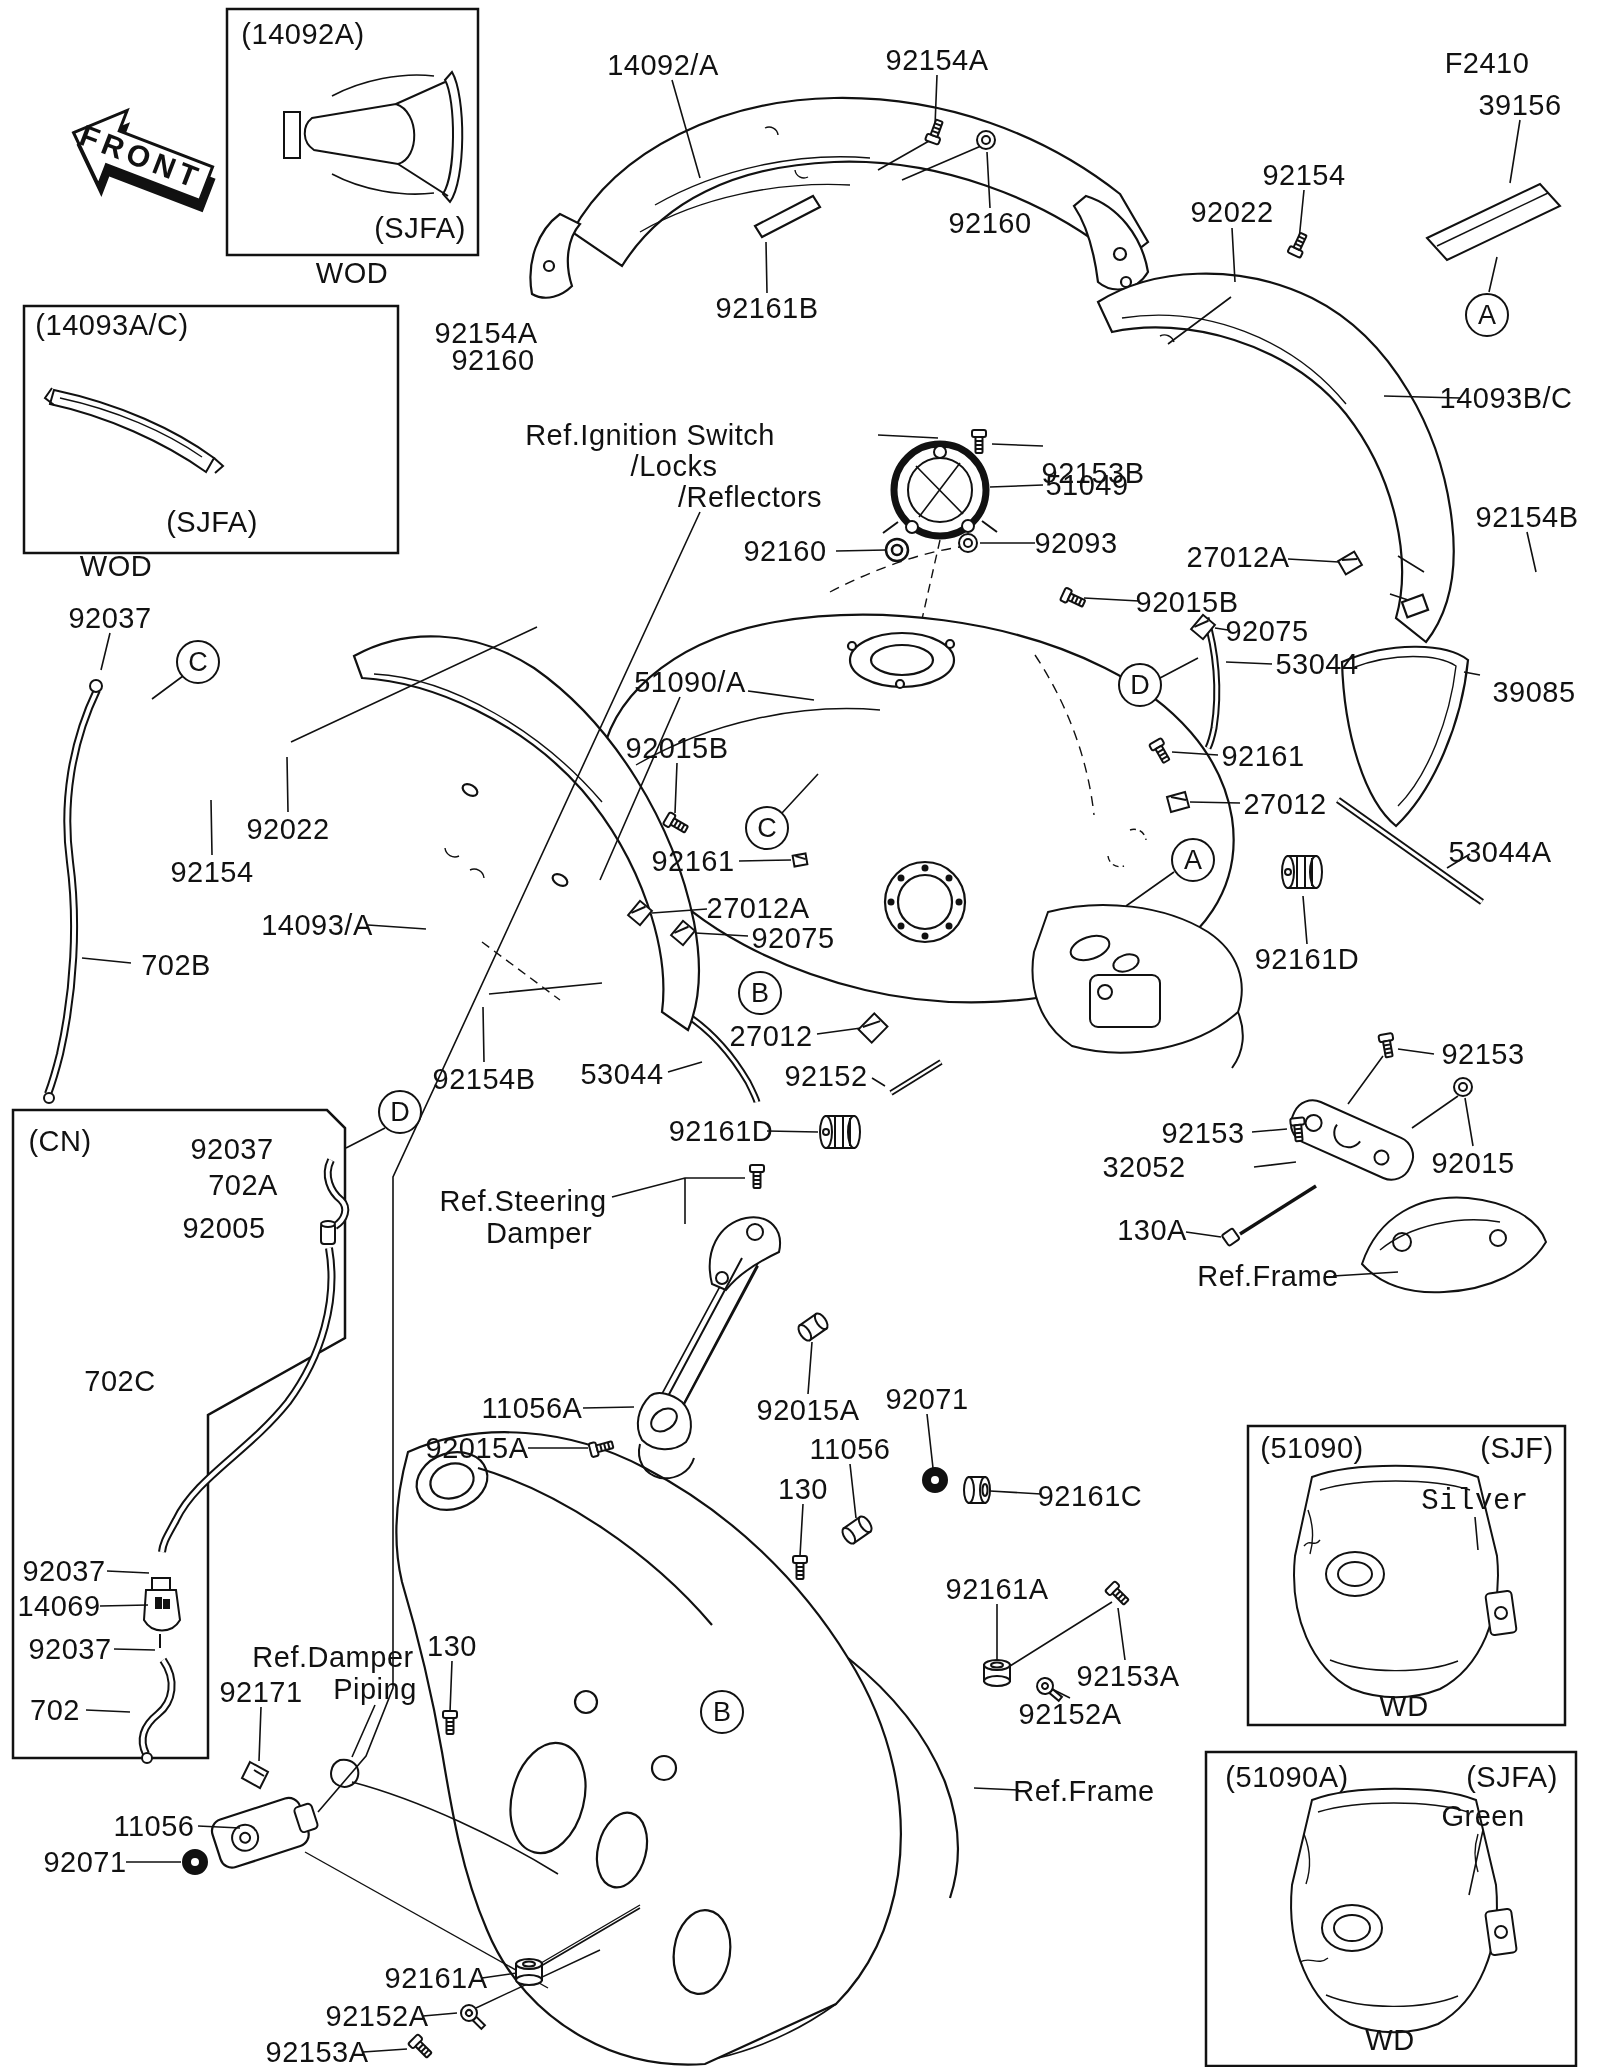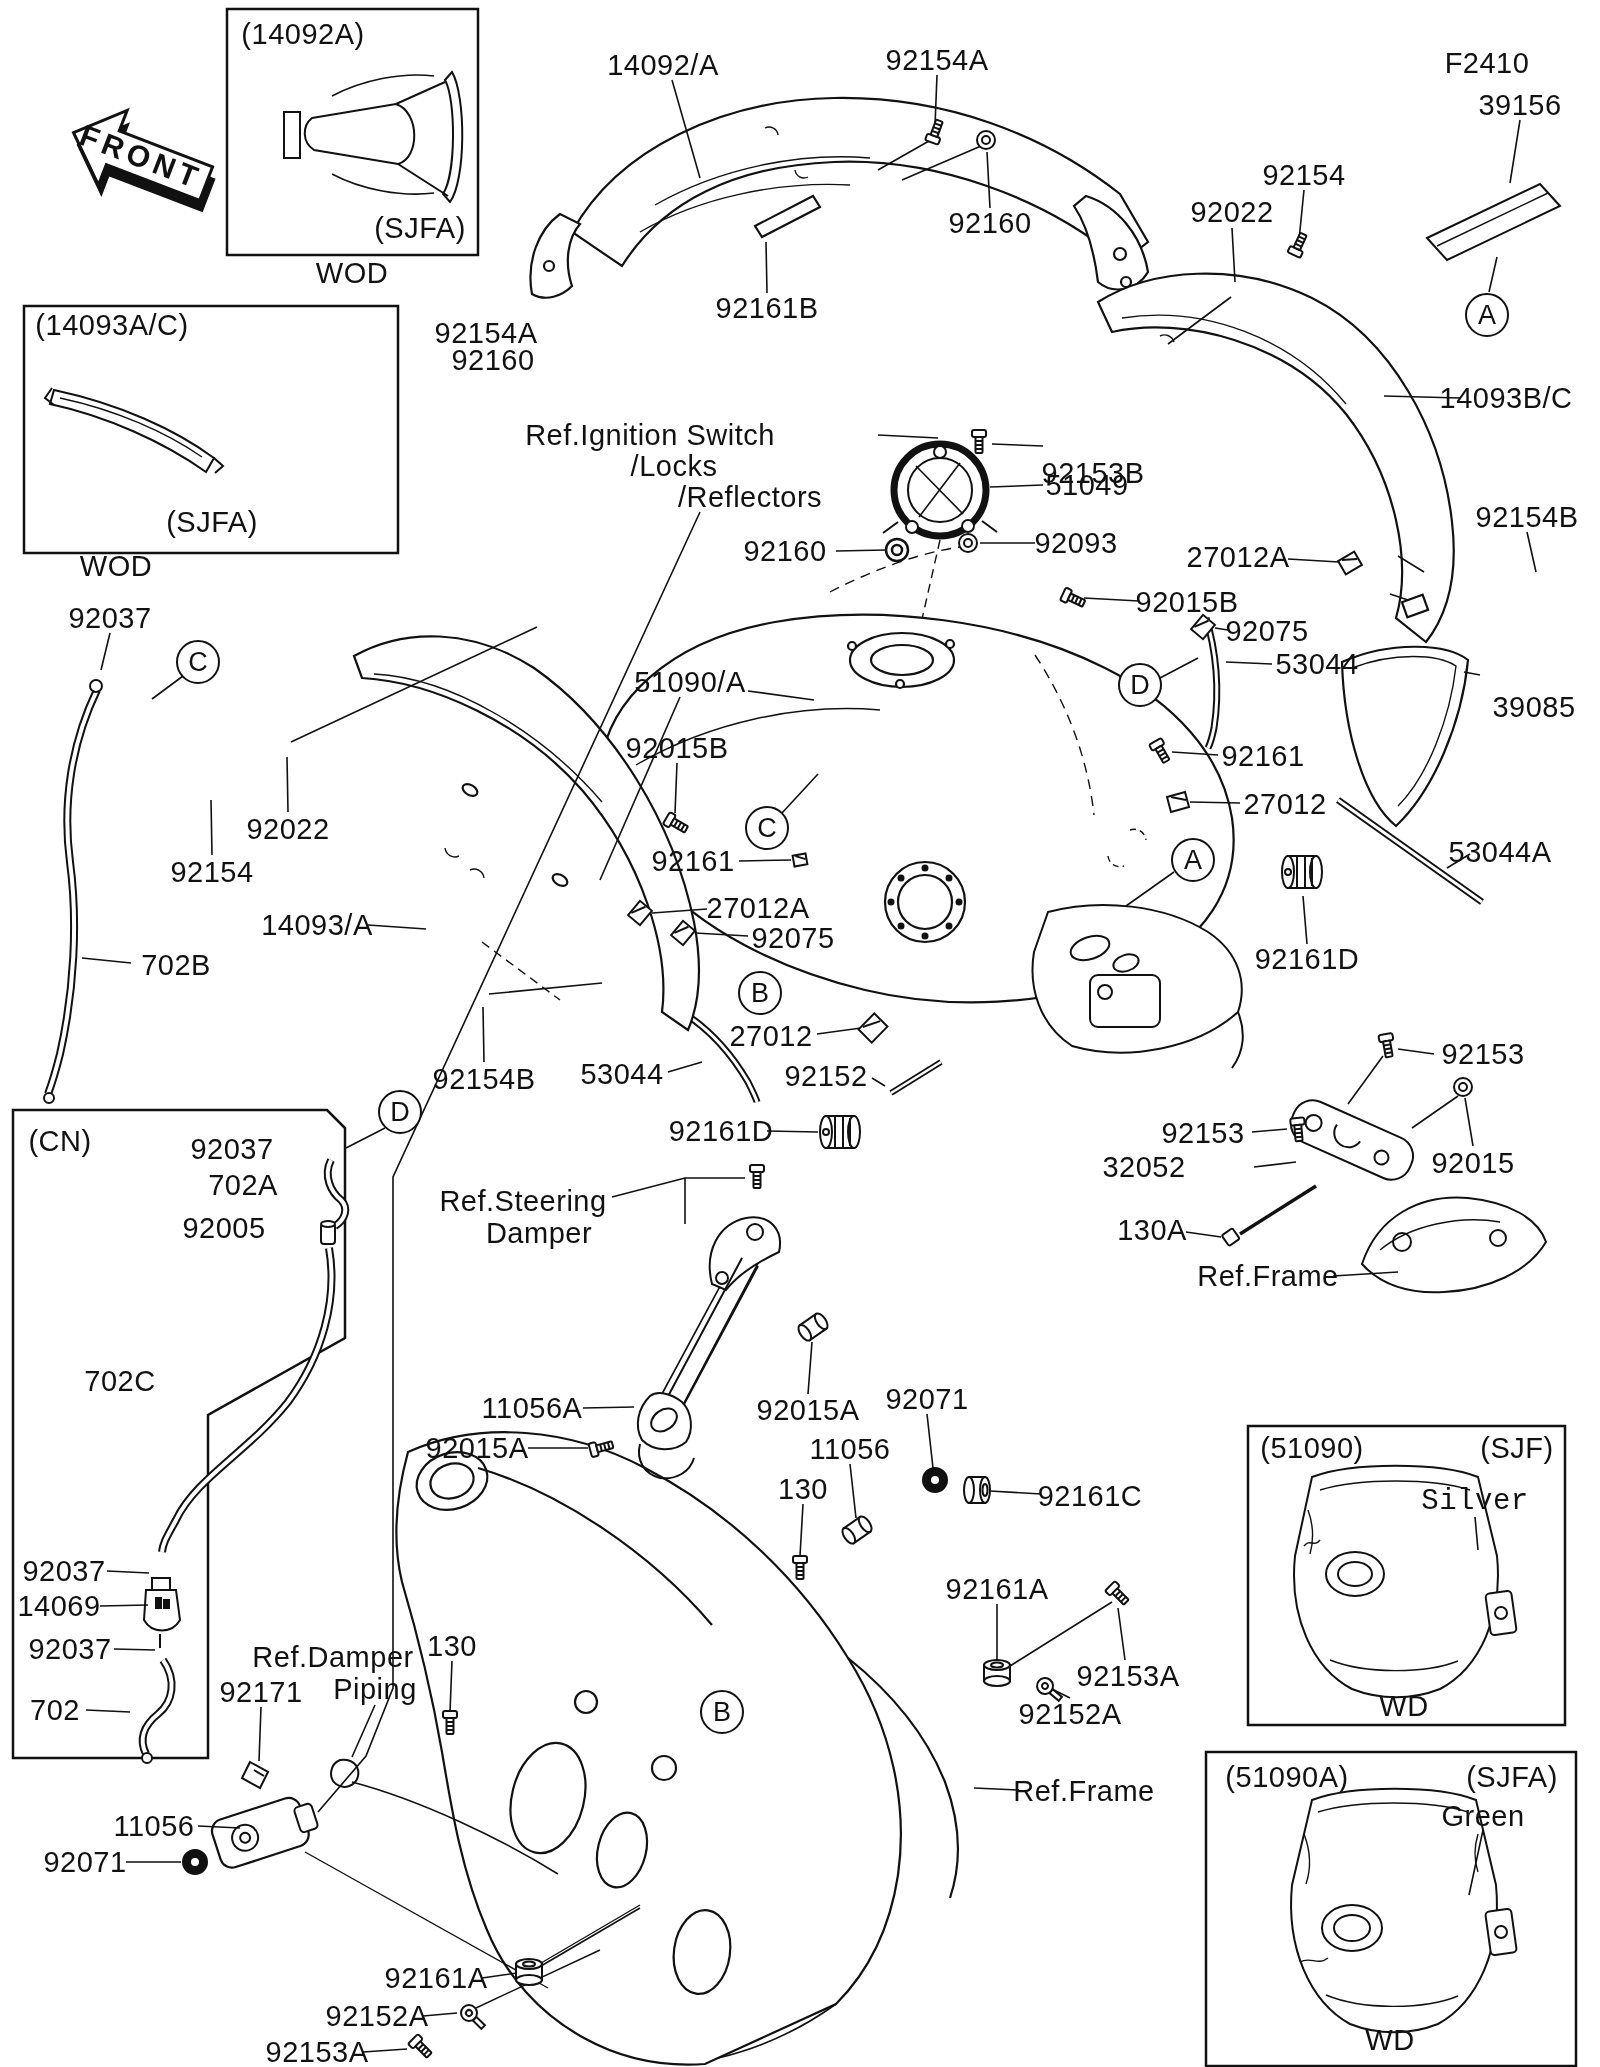--- a/index.html
+++ b/index.html
@@ -459,21 +459,21 @@
       <div class="lbl" style="left: 674px; top: 466px;">/Locks</div>
       <div class="lbl" style="left: 714px; top: 497px; margin-left: 36px;">/Reflectors</div>
       <div class="lbl" style="left: 1093px; top: 446px; margin-top: 27px;">92153B</div>
       <div class="lbl" style="left: 1087px; top: 485px;">51049</div>
       <div class="lbl" style="left: 1076px; top: 543px;">92093</div>
       <div class="lbl" style="left: 785px; top: 551px;">92160</div>
       <div class="lbl" style="left: 1238px; top: 557px;">27012A</div>
       <div class="lbl" style="left: 1187px; top: 602px;">92015B</div>
       <div class="lbl" style="left: 1267px; top: 631px;">92075</div>
       <div class="lbl" style="left: 1317px; top: 664px;">53044</div>
-      <div class="lbl" style="left: 1510px; top: 707px; padding-left: 48px;">39085</div>
+      <div class="lbl" style="left: 1510px; top: 692px; padding-left: 48px;">39085</div>
       <div class="lbl" style="left: 1263px; top: 756px;">92161</div>
       <div class="lbl" style="left: 1285px; top: 804px;">27012</div>
       <div class="lbl" style="left: 1500px; top: 852px;">53044A</div>
       <div class="lbl" style="left: 1307px; top: 959px;">92161D</div>
       <div class="lbl" style="left: 1483px; top: 1054px;">92153</div>
       <div class="lbl" style="left: 1203px; top: 1133px;">92153</div>
       <div class="lbl" style="left: 1144px; top: 1167px;">32052</div>
       <div class="lbl" style="left: 1473px; top: 1163px;">92015</div>
       <div class="lbl" style="left: 1152px; top: 1230px;">130A</div>
       <div class="lbl" style="left: 1268px; top: 1276px;">Ref.Frame</div>

